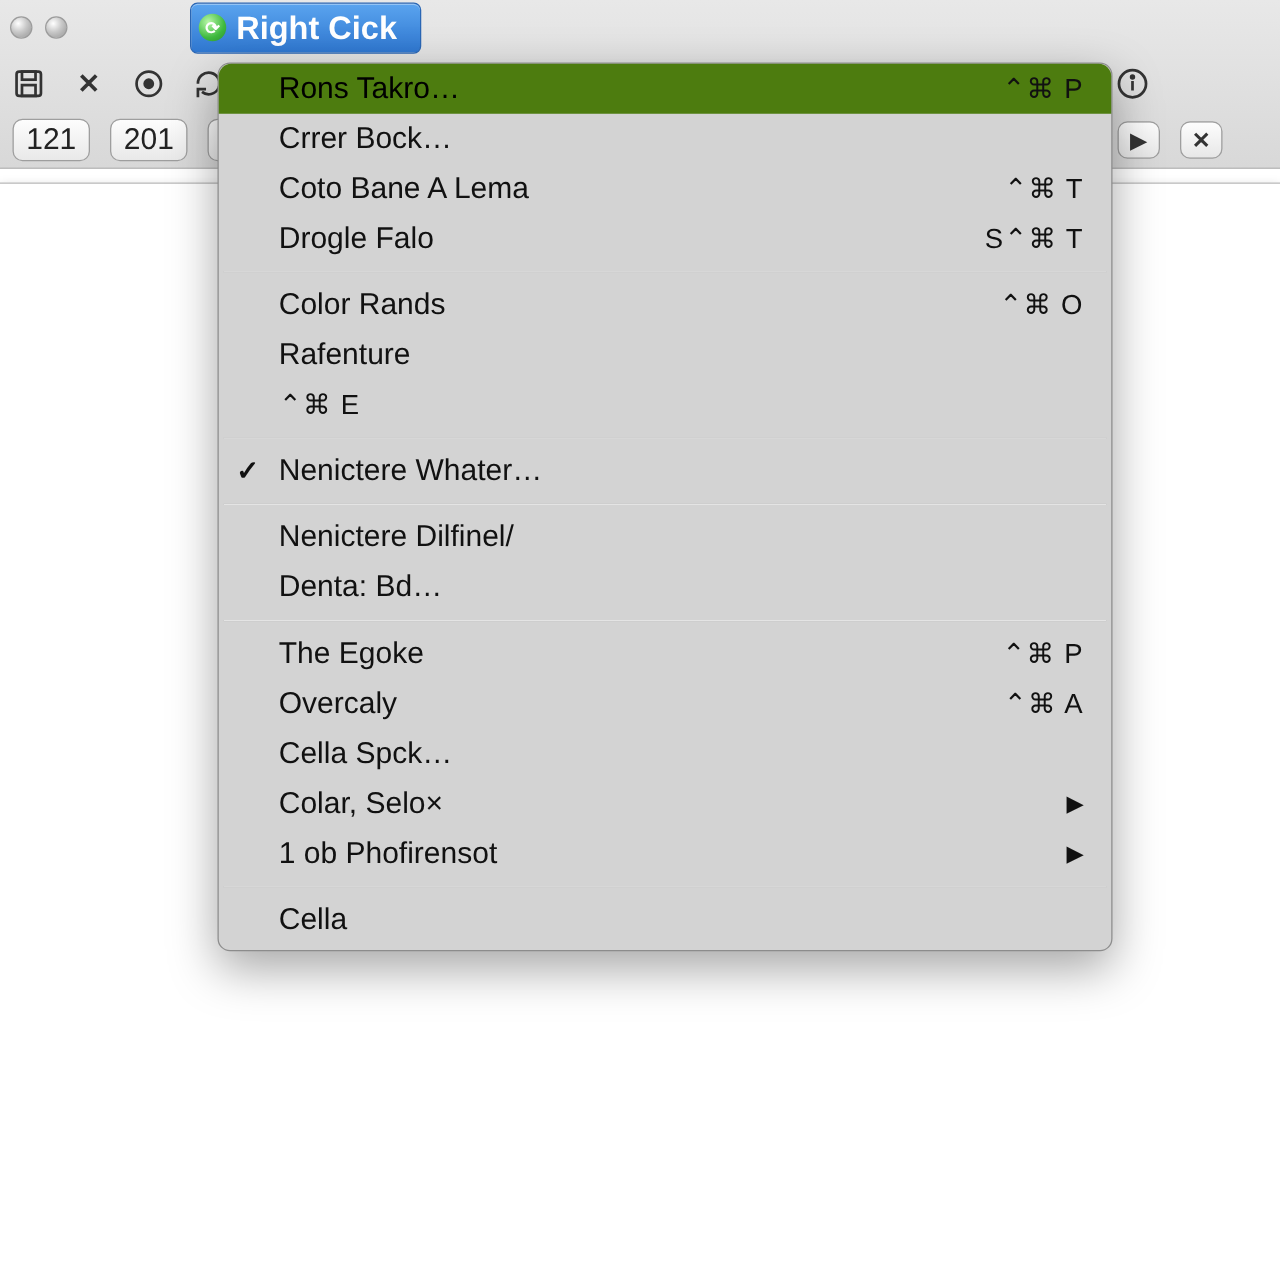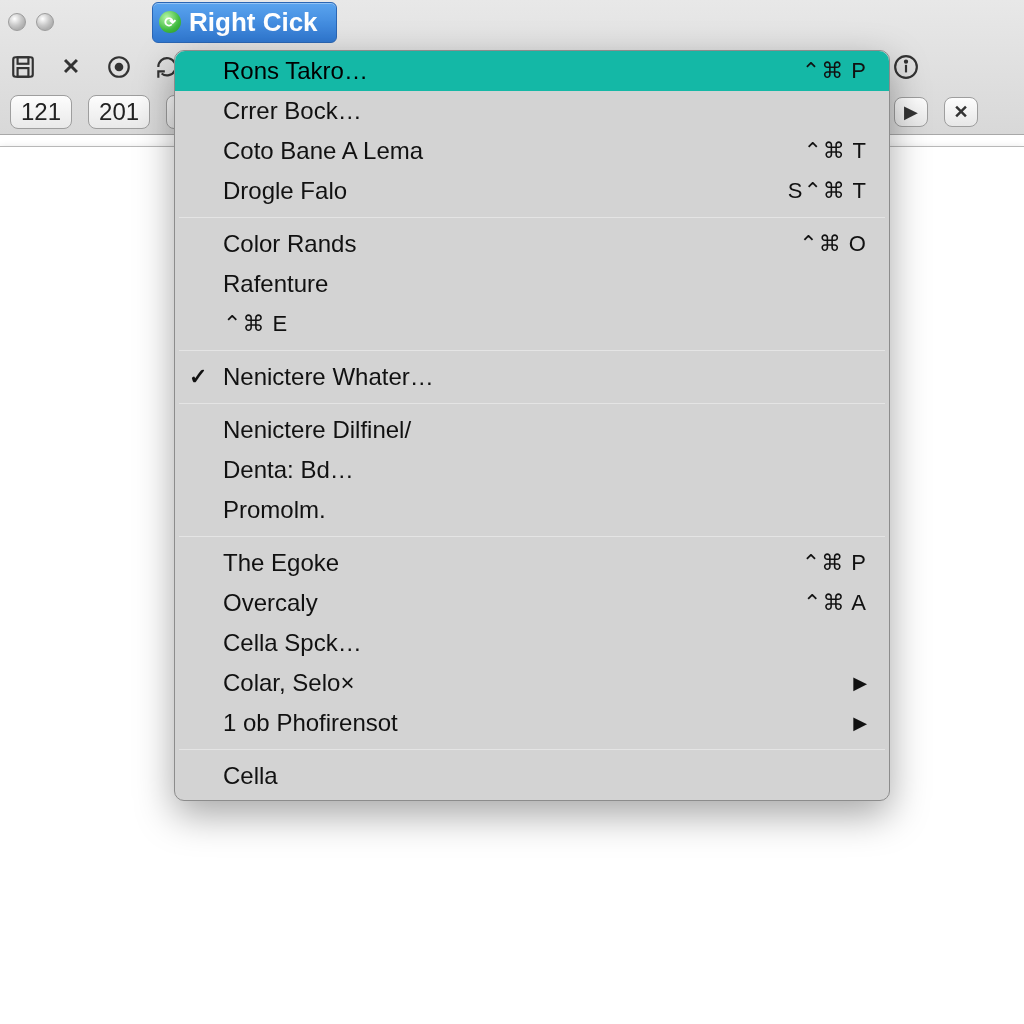--- a/index.html
+++ b/index.html
@@ -117,21 +117,21 @@
   align-items: center;
   height: 40px;
   font-size: 24px;
   color: #111;
   padding: 0 22px 0 48px;
   position: relative;
   white-space: nowrap;
 }
 .menu-item.first { border-top-left-radius:10px; border-top-right-radius:10px; }
 .menu-item.highlight {
-  background: #14b8a6;
+  background: #4d7c0f;
   color:#000;
   padding-left:48px;
 }
 .menu-item .check {
   position:absolute; left:14px; top:50%; transform:translateY(-50%);
   font-size:22px; font-weight:700;
 }
 .menu-item .label { flex:1; }
 .menu-item .shortcut { font-size: 22px; letter-spacing: 1px; color:#111; }
 .menu-item .submenu-arrow { font-size:18px; }
@@ -306,23 +306,20 @@
       <span class="check">✓</span>
       <span class="label">Nenictere Whater…</span>
     </div>
     <div class="menu-sep"></div>
     <div class="menu-item">
       <span class="label">Nenictere Dilfinel/</span>
     </div>
     <div class="menu-item">
       <span class="label">Denta: Bd…</span>
     </div>
-    <div class="menu-item">
-      <span class="label">Promolm.</span>
-    </div>
     <div class="menu-sep"></div>
     <div class="menu-item">
       <span class="label">The Egoke</span>
       <span class="shortcut">⌃⌘ P</span>
     </div>
     <div class="menu-item">
       <span class="label">Overcaly</span>
       <span class="shortcut">⌃⌘ A</span>
     </div>
     <div class="menu-item">

